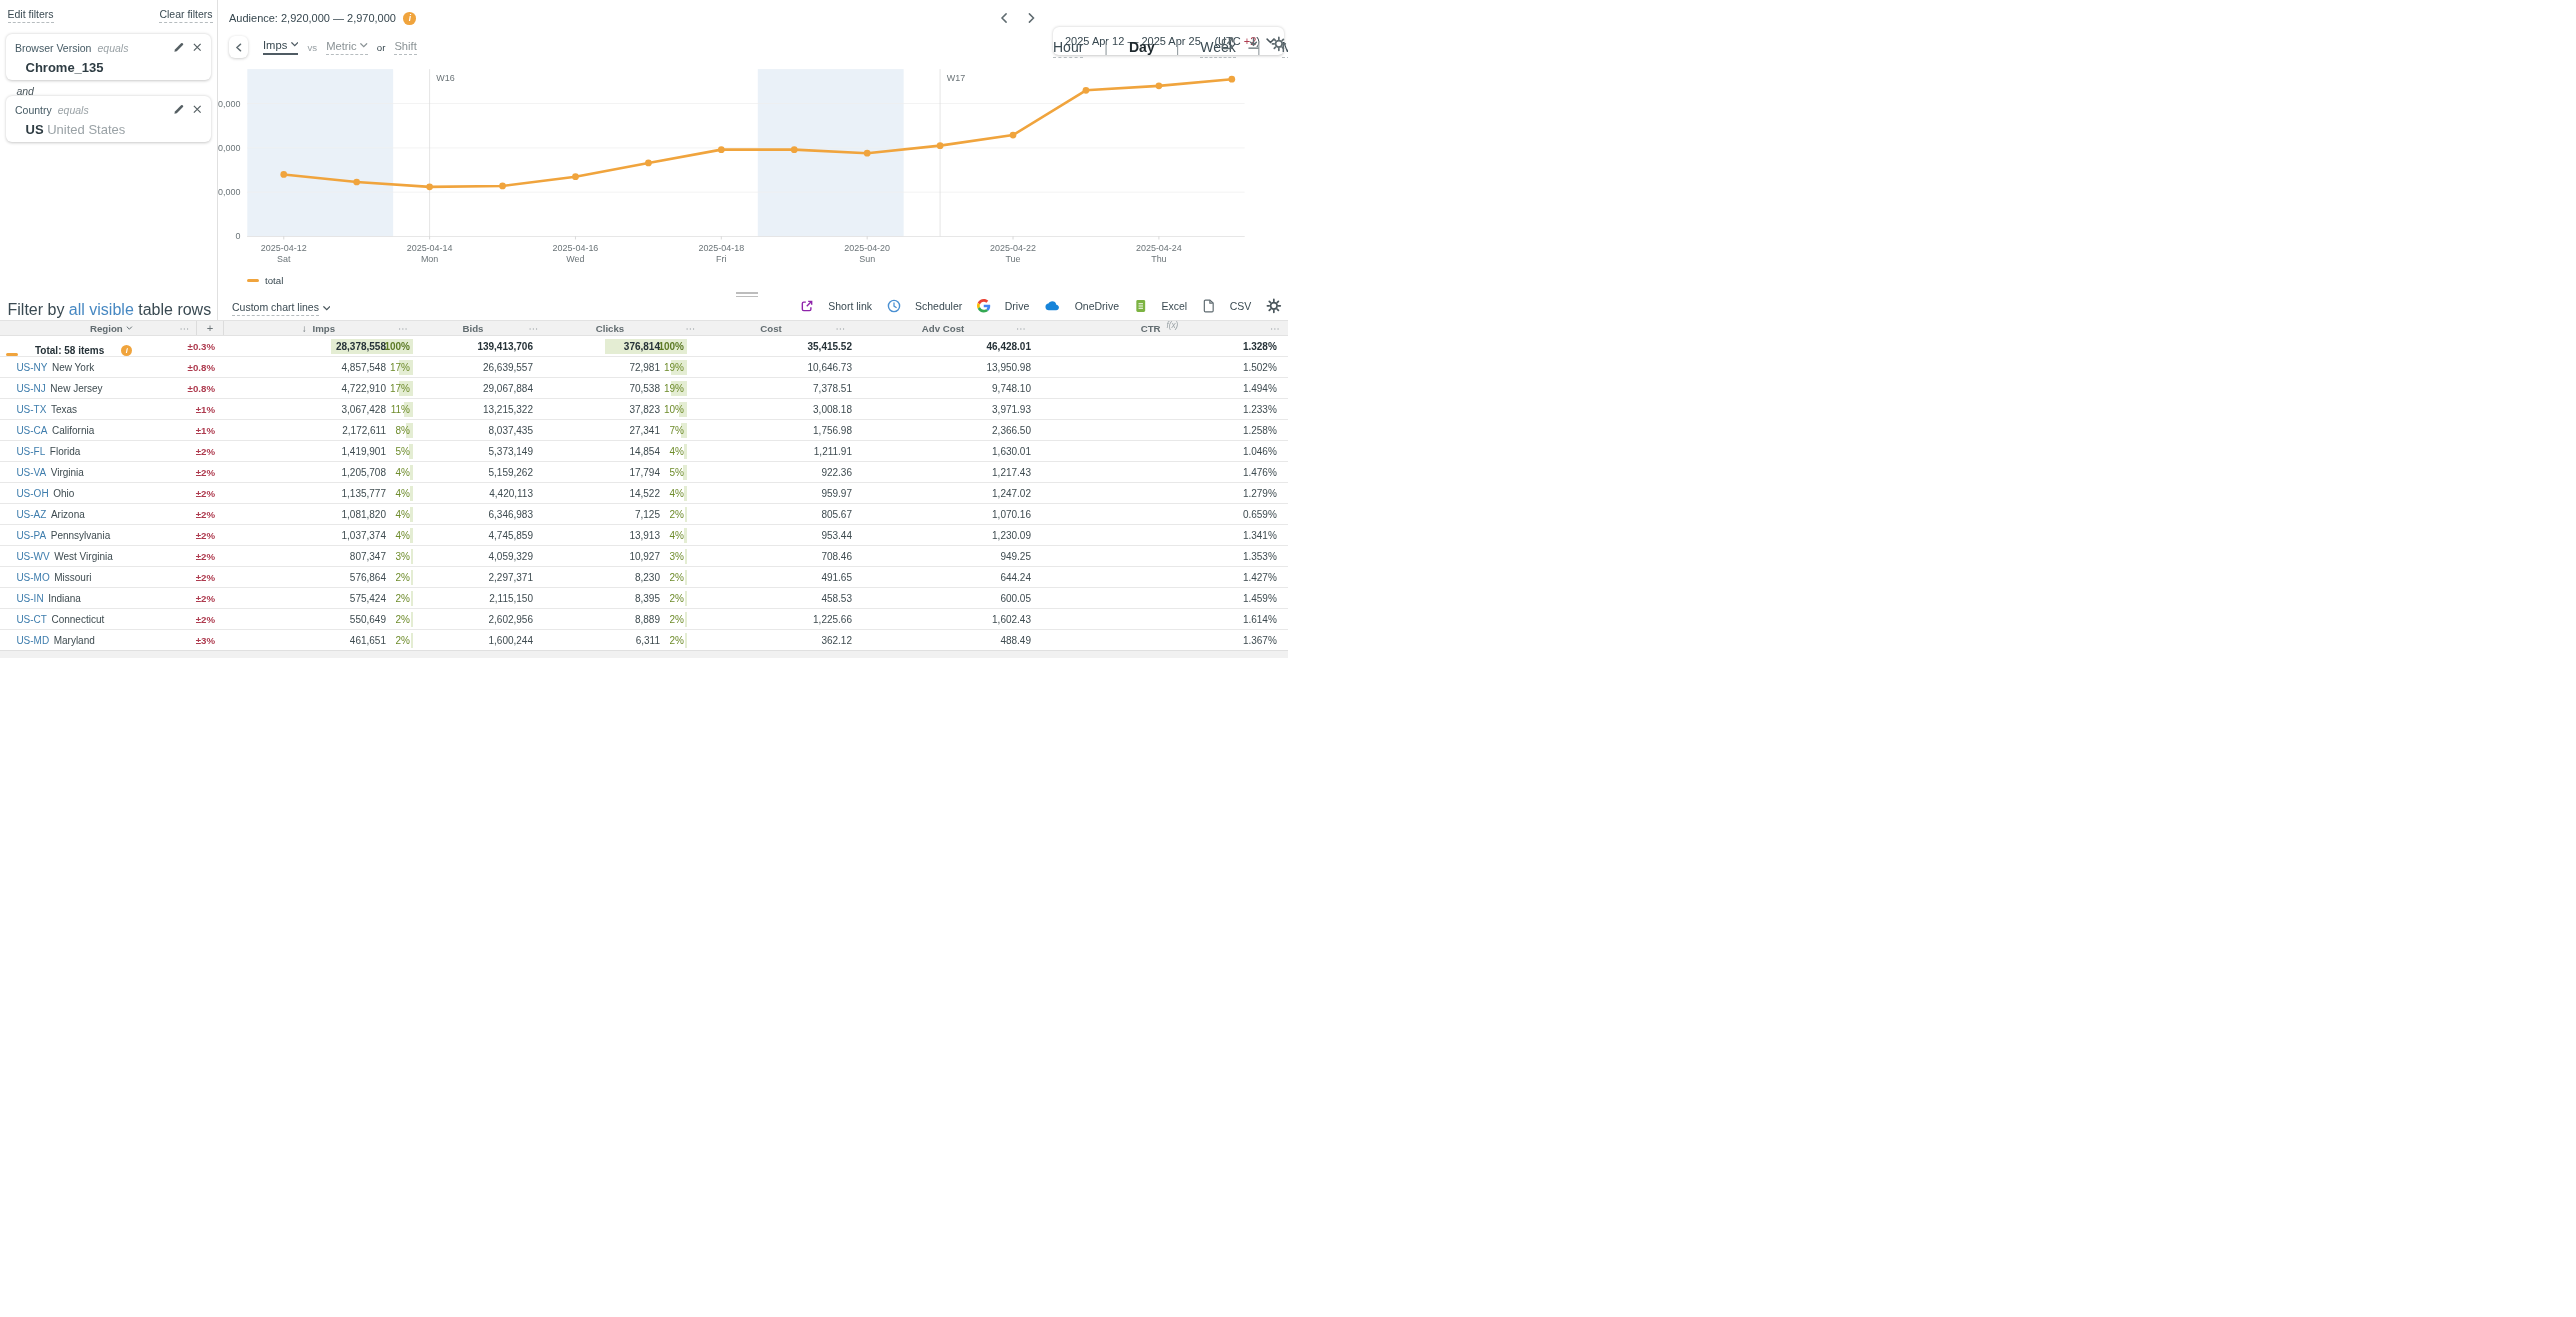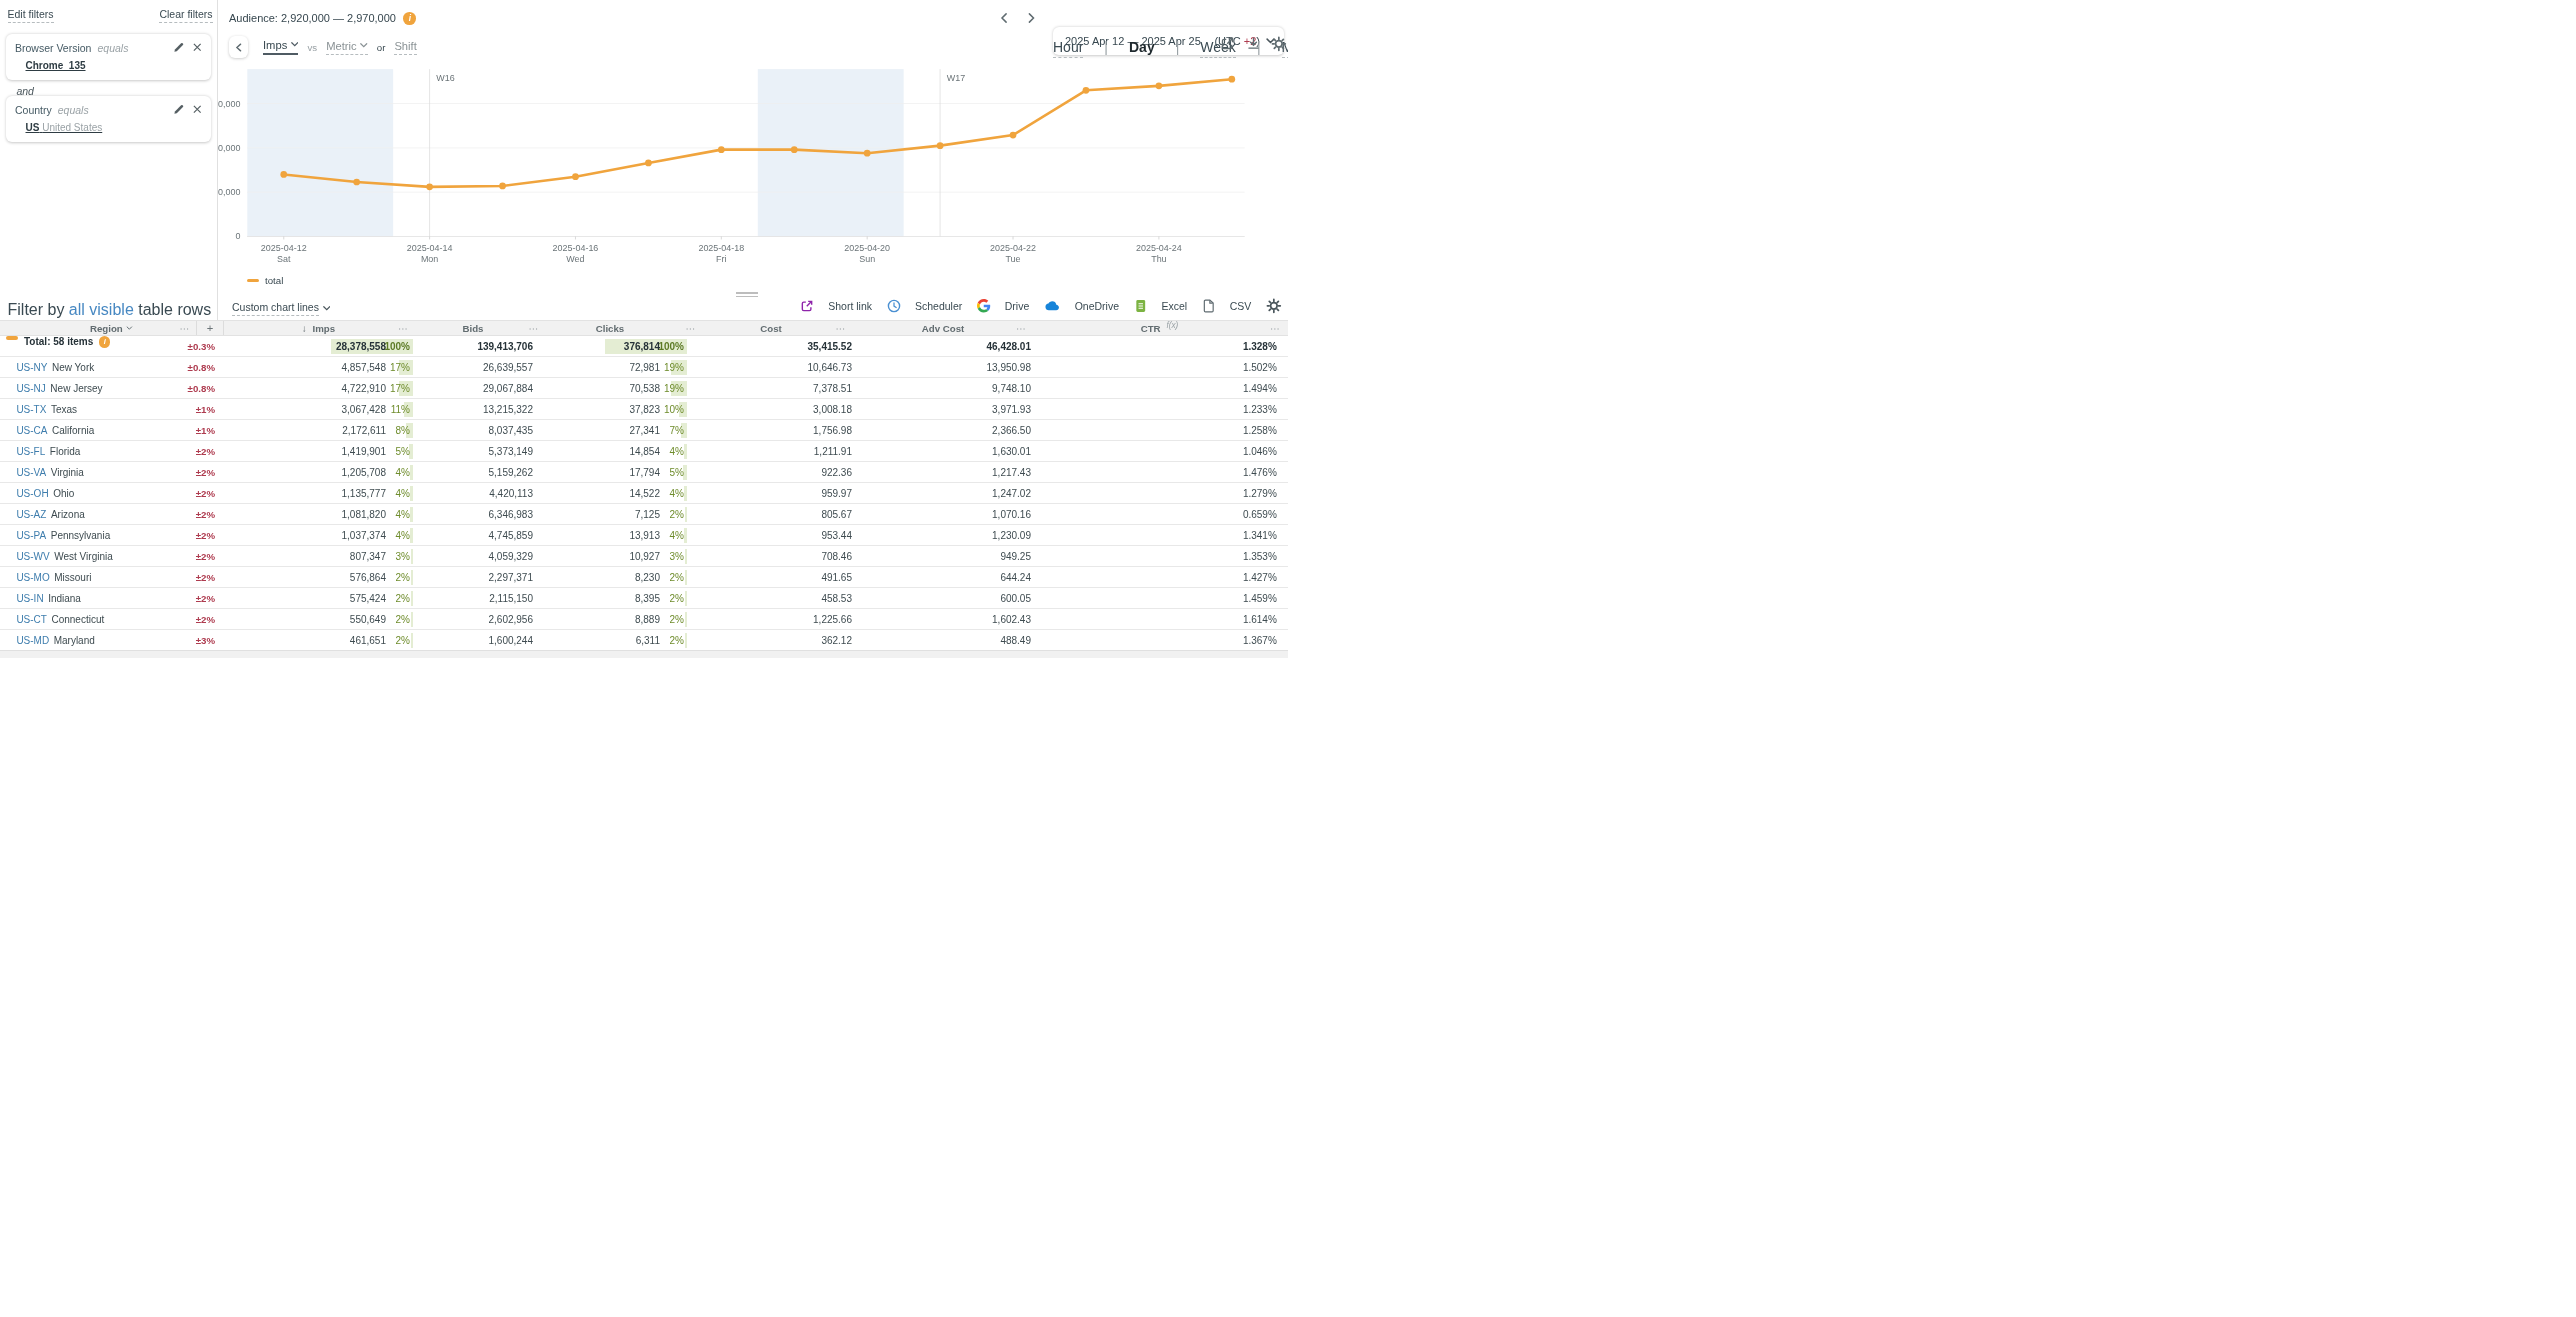--- a/index.html
+++ b/index.html
@@ -11,21 +11,21 @@
   .sidebar { position:absolute; left:0; top:0; width:218px; height:320px; border-right:0.7px solid #E0E0E0; }
   .sb-head { position:absolute; left:7.5px; right:4.5px; top:7.5px; display:flex; justify-content:space-between; font-size:10.5px; color:#3A4A52; }
   .link-dashed { padding-bottom:2.2px; border-bottom:1.5px dashed #B6BCBF; cursor:pointer; }
   .filter-card { position:absolute; left:6px; width:205px; height:46px; background:#fff; border-radius:6px;
                  box-shadow:0 0.7px 3px rgba(0,0,0,.22); padding:7.5px 9px; }
   .fc-top { display:flex; align-items:center; gap:6px; font-size:10.5px; }
   .fc-field { color:#455A64; }
   .fc-op { color:#9AA2A6; font-style:italic; }
   .fc-icons { margin-left:auto; display:flex; gap:7.5px; align-items:center; }
   .fc-icons svg { cursor:pointer; }
-  .fc-value { margin:6px 0 0 10.5px; font-size:10px; font-weight:bold; color:#2E3C43;text-decoration:underline; }
+  .fc-value { margin:6px 0 0 10.5px; font-size:13px; font-weight:bold; color:#2E3C43; }
   .fc-value .muted { font-weight:normal; color:#9AA2A6; }
   .and { position:absolute; left:16.4px; top:85px; font-style:italic; font-size:10.5px; color:#4A565C; }
   .filter-by { position:absolute; left:7.5px; top:301px; font-size:16px; color:#3A4A52; white-space:nowrap; }
   .blue-dashed { color:#4788C2; border-bottom:1.5px dashed #8FB7DC; padding-bottom:1.5px; cursor:pointer; }
 
   
   .audience { position:absolute; left:229px; top:12px; font-size:11px; color:#37474F; display:flex; align-items:center; gap:7.5px; }
   .info-dot { display:inline-flex; width:12.7px; height:12.7px; border-radius:50%; background:#F0A43D; color:#fff;
               font-size:8.2px; font-weight:bold; align-items:center; justify-content:center; font-style:italic; cursor:pointer; }
   .nav-chevrons { position:absolute; left:999px; top:12px; display:flex; gap:16.4px; }
@@ -92,21 +92,21 @@
   .num { justify-content:flex-end; }
   .c-pct { justify-content:flex-end; padding-right:3px; color:#6E8C2B; }
   .c-cost, .c-ctr { justify-content:flex-end; }
   .c-cost { padding-right:3px; }
   .c-ctr { padding-right:11.2px; }
   .bar { position:absolute; top:2.2px; bottom:2.2px; background:#E4EDD3; z-index:0; }
   .bar-imps { right:875px; }
   .bar-clicks { right:601px; }
   .total-row { font-weight:bold; color:#263238; }
   .total-row .c-pct { color:#5C7A25; }
-  .total-label { display:flex; align-items:flex-start; gap:6px; padding-left:6px; }
+  .total-label { display:flex; align-items:flex-end; gap:17px; padding-left:6px; }
   .total-chip { width:12px; height:3.7px; border-radius:2.2px; background:#F0A43D; flex:0 0 auto; }
   .bottom-strip { position:absolute; left:0; top:650px; width:1288px; height:8.2px; background:#F1F1F1; border-top:0.7px solid #E0E0E0; }
 </style>
 </head>
 <body>
 
 <div class="app">
 
   <aside class="sidebar">
     <div class="sb-head">

